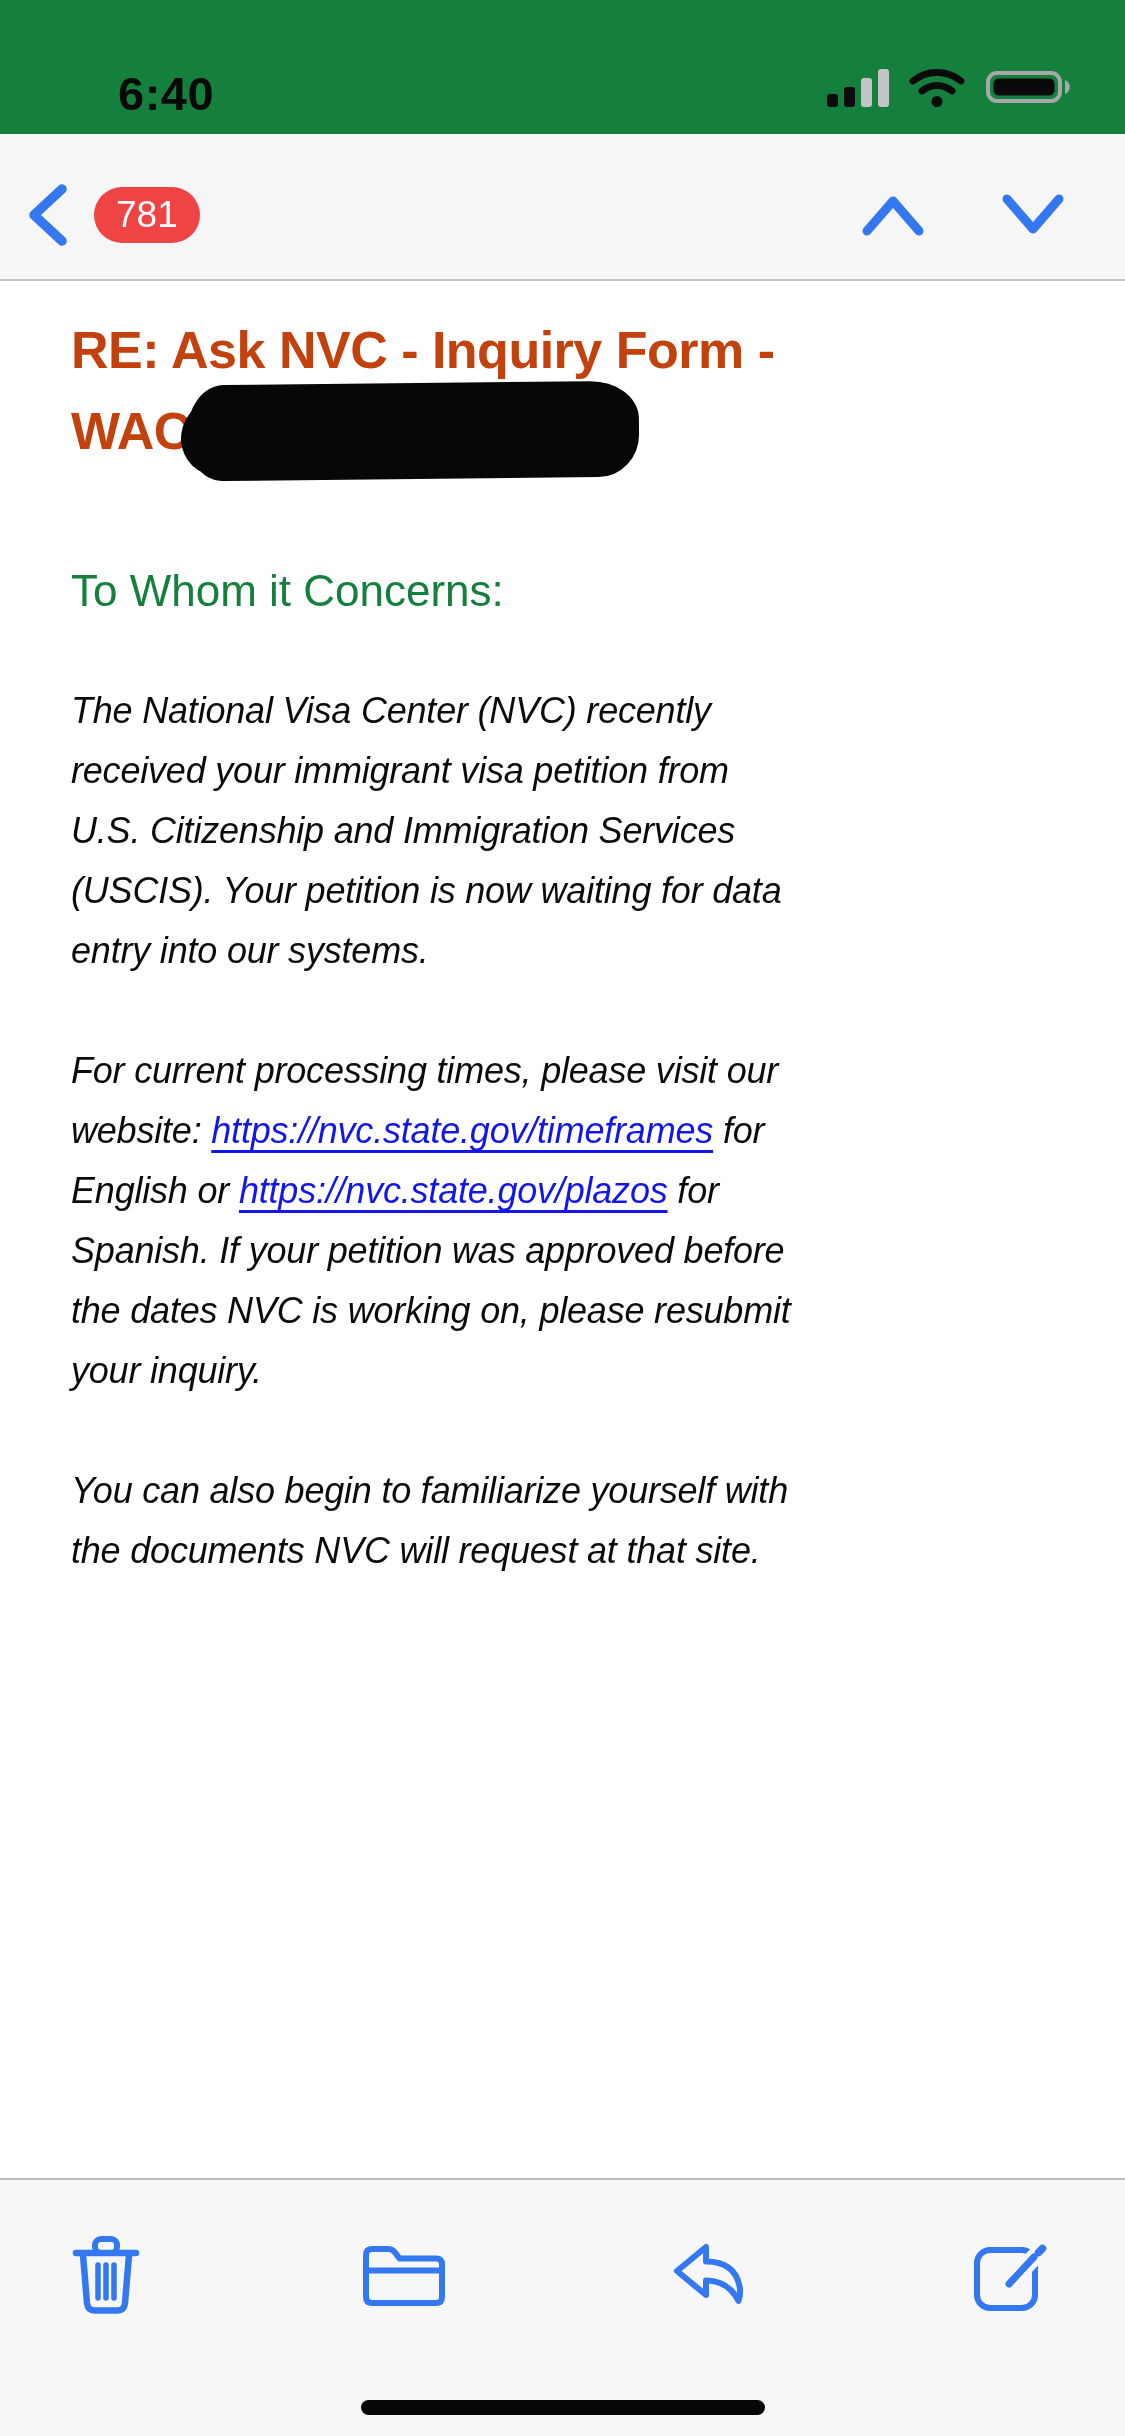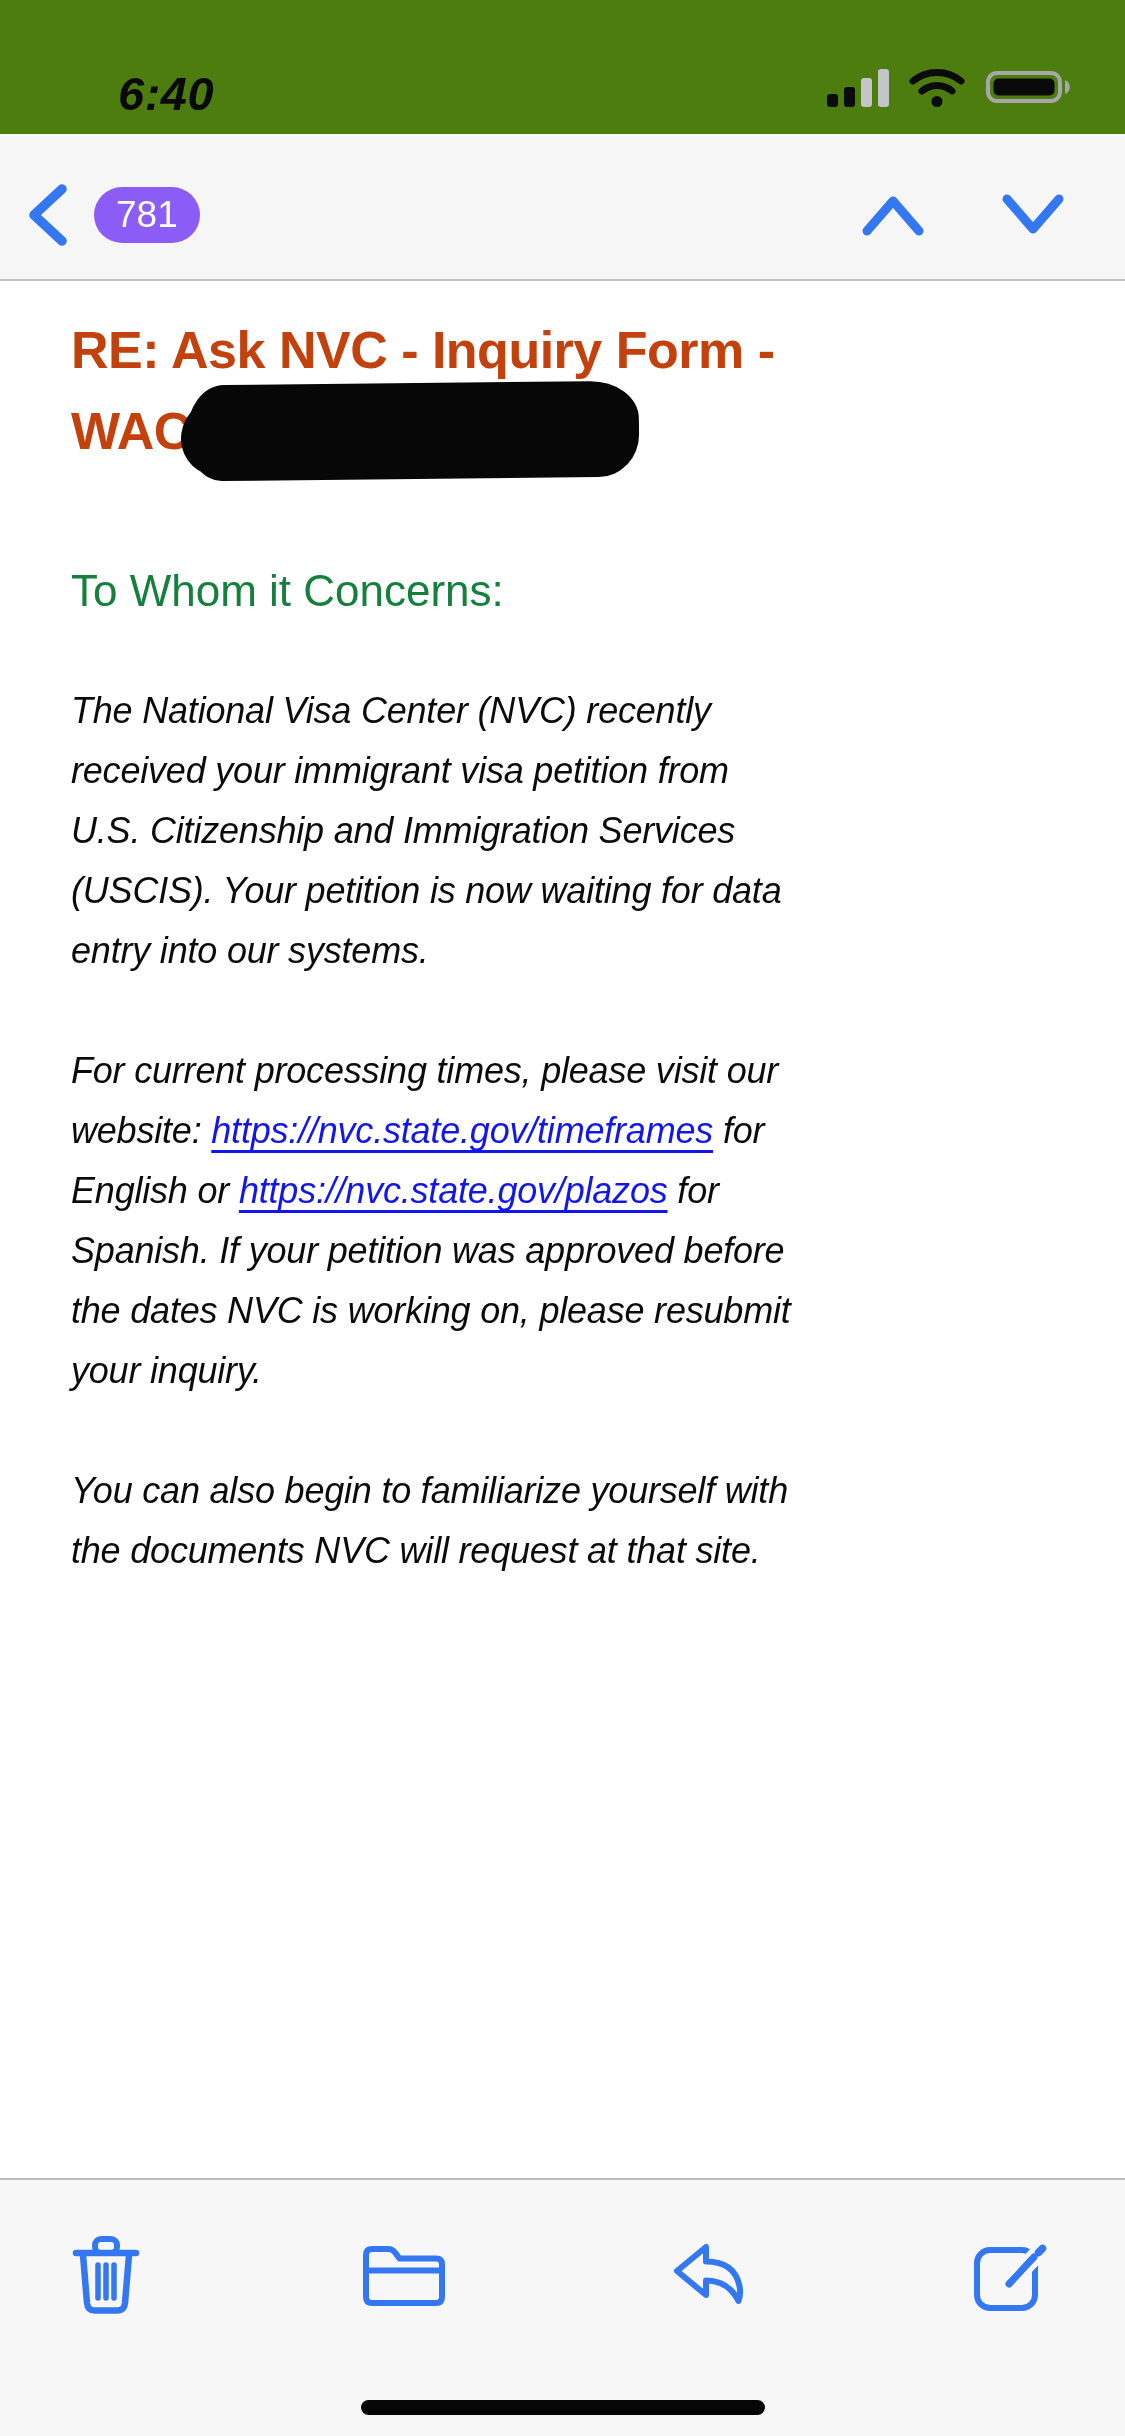--- a/index.html
+++ b/index.html
@@ -3,27 +3,27 @@
 <meta charset="utf-8">
 <style>
   html,body{margin:0;padding:0;background:#333;}
   .phone{
     position:relative; width:1125px; height:2436px; margin:0 auto;
     background:#ffffff; overflow:hidden;
     font-family:"Liberation Sans","DejaVu Sans",sans-serif;
     -webkit-font-smoothing:antialiased;
   }
   
-  .statusbar{position:absolute;top:0;left:0;right:0;height:134px;background:#4d7c0f;font-style:italic;}
+  .statusbar{position:absolute;top:0;left:0;right:0;height:134px;background:#15803d;}
   .time{position:absolute;left:118px;top:66px;font-size:47px;font-weight:700;color:#090909;letter-spacing:.5px;}
   .status-icons{position:absolute;right:52px;top:66px;display:flex;align-items:center;gap:20px;height:42px;}
   
   .navbar{position:absolute;top:134px;left:0;right:0;height:147px;background:#f6f6f7;border-bottom:2px solid #c2c2c4;box-sizing:border-box;}
   .back-btn{position:absolute;left:26px;top:50px;display:flex;align-items:center;gap:24px;cursor:pointer;}
-  .badge{min-width:60px;height:56px;padding:0 22px;background:#8b5cf6;border-radius:30px;
+  .badge{min-width:60px;height:56px;padding:0 22px;background:#ef4444;border-radius:30px;
          display:flex;align-items:center;justify-content:center;color:#fff;font-size:37px;font-weight:400;}
   .chevron-btn{position:absolute;top:58px;width:64px;height:46px;cursor:pointer;}
   .chevron-up{right:200px;}
   .chevron-down{right:60px;}
   
   .content{position:absolute;top:283px;left:0;right:0;bottom:258px;background:#fff;
            padding:34px 42px 0 71px;box-sizing:border-box;overflow:hidden;}
   .subject{margin:0;font-size:52px;line-height:66px;font-weight:700;color:#c2410c;letter-spacing:-0.5px;white-space:pre-line;}
   .redaction{display:inline-block;position:relative;width:452px;height:96px;background:#070707;
              border-radius:46px 60px 50px 42px / 60px 46px 52px 58px;

